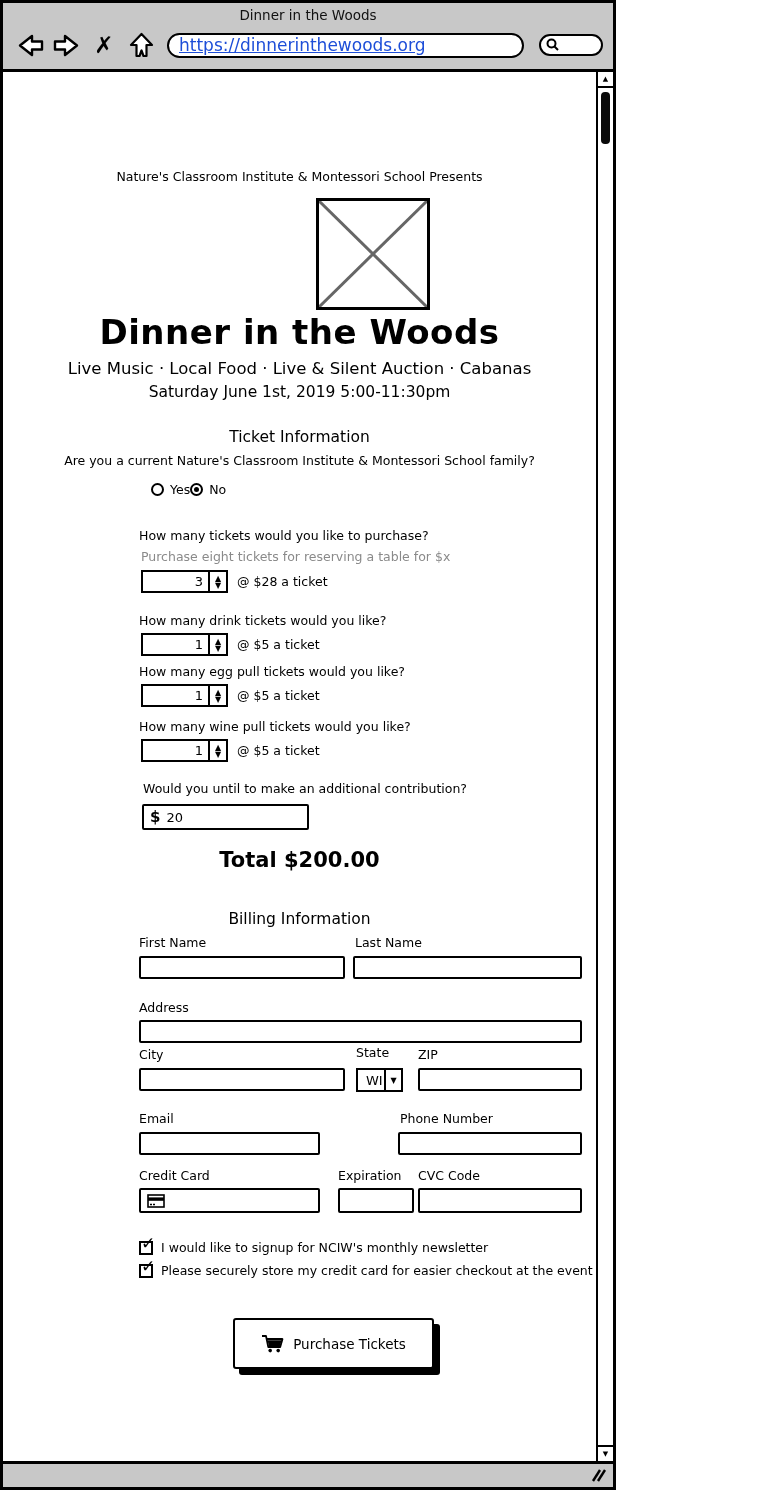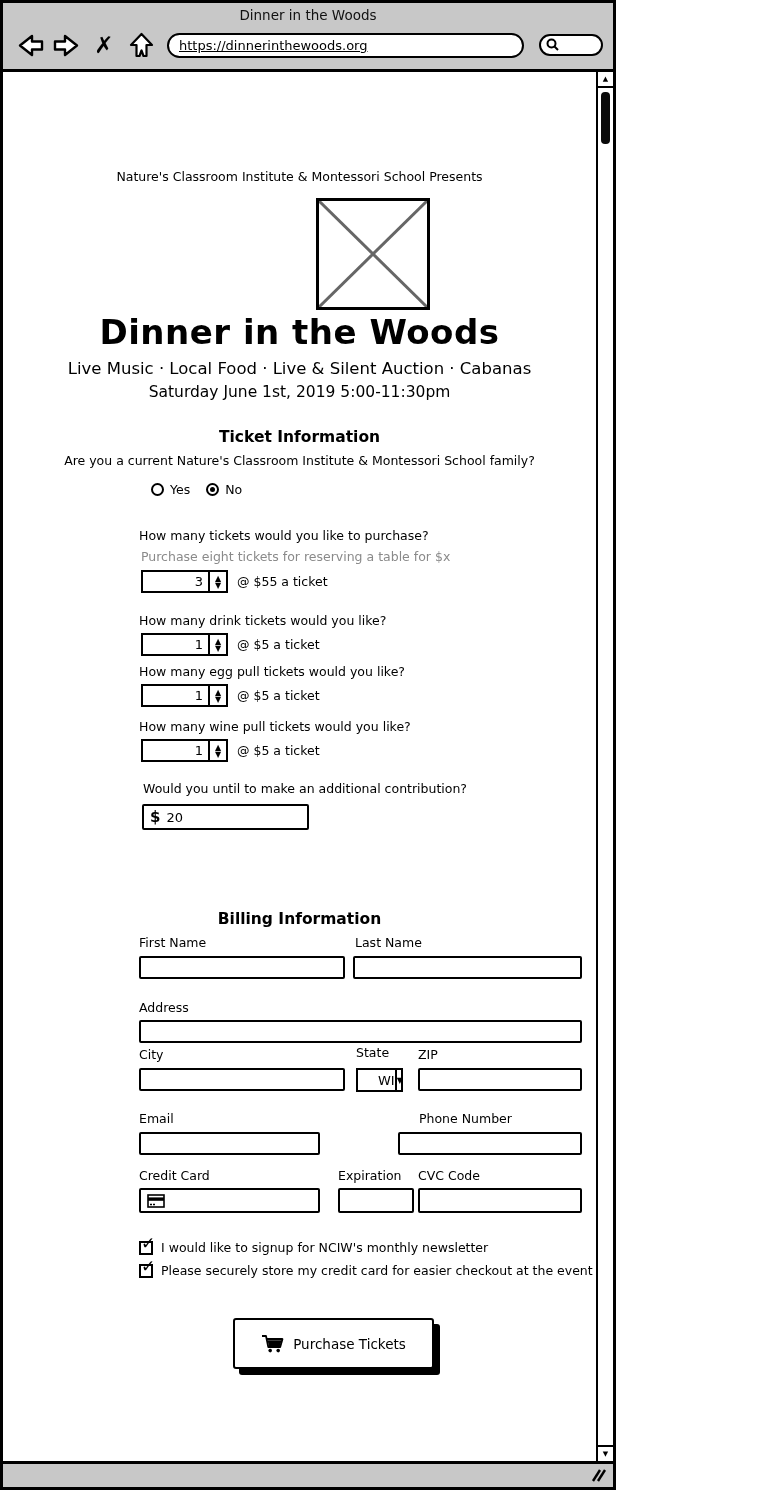--- a/index.html
+++ b/index.html
@@ -7,59 +7,59 @@
   .window { position:relative; width:616px; height:1490px; border:3px solid #000; background:#fff; display:flex; flex-direction:column; }
 
   
   .chrome { background:#c8c8c8; border-bottom:3px solid #000; flex:0 0 auto; }
   .titlebar { height:24px; display:flex; align-items:center; justify-content:center; }
   .titlebar .wtitle { font-size:13.5px; color:#111; }
   .toolbar { height:42px; display:flex; align-items:center; padding:0 10px 6px 12px; gap:7px; }
   .navicon { width:30px; height:28px; display:flex; align-items:center; justify-content:center; cursor:pointer; }
   .stop-glyph { font-size:23px; font-weight:bold; color:#000; line-height:1; }
   .urlbar { flex:1; height:25px; border:2.5px solid #000; border-radius:13px; background:#fff; display:flex; align-items:center; padding:0 10px; margin:0 8px 0 4px; }
-  .urlbar span { font-size:13px; text-decoration:underline; color:#000000; white-space:nowrap; overflow:hidden;text-align:right; }
+  .urlbar span { font-size:17px; text-decoration:underline; color:#1d4ed8; white-space:nowrap; overflow:hidden;text-align:right; }
   .searchpill { width:64px; height:22px; border:2.5px solid #000; border-radius:12px; background:#fff; display:flex; align-items:center; padding-left:4px; }
 
   
   .content { position:relative; flex:1 1 auto; background:#fff; overflow:hidden; }
   .abs { position:absolute; }
   .lbl { font-size:12.5px; color:#000; white-space:nowrap; }
   .center { left:0; right:17px; text-align:center; }
 
   .banner { left:155px; width:452px; border:3px solid #000; border-radius:15px; box-shadow:4px 4px 0 0 #000; display:flex; align-items:center; padding-left:14px; font-size:12.5px; }
   .banner.info { top:12px; height:31px; }
   .banner.warn { top:49px; height:33px; }
 
   .imgbox { left:313px; top:126px; width:114px; height:112px; border:3px solid #000; background:#fff; }
 
   .page-title { top:240px; font-size:34px; font-weight:bold; letter-spacing:0.5px; }
   .tagline { top:287px; font-size:16.5px; }
   .datetime { top:311px; font-size:15.5px; }
-  .sect-heading { font-size:15.5px; font-weight:bold; }
-
-  .radio-row { top:410px; left:148px; display:flex; align-items:center; gap:16px; }
+  .sect-heading { font-size:15.5px; font-weight:normal; }
+
+  .radio-row { top:410px; left:148px; display:flex; align-items:center; }
   .radio-opt { display:flex; align-items:center; gap:6px; cursor:pointer; }
   .radio-circle { width:13px; height:13px; border:2px solid #000; border-radius:50%; background:#fff; position:relative; }
   .radio-circle.sel::after { content:""; position:absolute; left:2px; top:2px; width:5px; height:5px; background:#000; border-radius:50%; }
 
   .hint { color:#8a8a8a; }
 
   .stepper { left:138px; width:87px; height:23px; border:2px solid #000; background:#fff; display:flex; }
   .stepper .val { flex:1; font-size:13px; text-align:right; padding:2px 5px 0 0; }
   .stepper .btns { width:18px; border-left:2px solid #000; display:flex; flex-direction:column; align-items:center; justify-content:center; cursor:pointer; }
   .stepper .btns span { font-size:8px; line-height:7px; color:#000; }
   .price { height:23px; line-height:23px; left:234px; }
 
   .textfield { border:2px solid #000; border-radius:2px; background:#fff; font-size:13px; display:flex; align-items:center; padding:0 6px; cursor:text; }
   .money .cur { font-weight:bold; font-size:15px; margin-right:6px; }
   .total-line { top:776px; font-size:21px; font-weight:bold; }
 
   .dropdown { left:353px; top:996px; width:47px; height:24px; border:2px solid #000; background:#fff; display:flex; cursor:pointer; }
-  .dropdown .dval { flex:1; font-size:13px; display:flex; align-items:center; padding-left:20px; }
+  .dropdown .dval { flex:1; font-size:13px; display:flex; align-items:center; padding-left:8px; }
   .dropdown .darrow { width:17px; border-left:2px solid #000; display:flex; align-items:center; justify-content:center; font-size:8px; }
 
   .cc-icon-wrap { margin-right:6px; display:flex; align-items:center; }
 
   .cb-row { left:136px; display:flex; align-items:flex-start; gap:8px; cursor:pointer; }
   .cb-box { position:relative; width:14px; height:14px; border:2px solid #000; background:#fff; flex:0 0 auto; margin-top:1px; }
   .cb-box .check { position:absolute; left:0px; top:-8px; font-size:17px; font-weight:bold; color:#000; line-height:1; }
 
   .purchase-btn { left:230px; top:1246px; width:201px; height:51px; background:#fff; border:2.5px solid #000; border-radius:3px; box-shadow:6px 6px 0 0 #000; display:flex; align-items:center; justify-content:center; gap:8px; cursor:pointer; }
   .purchase-btn .blabel { font-size:13.5px; }
@@ -147,21 +147,21 @@
 
     <div class="abs lbl" style="left:136px; top:456px">How many tickets would you like to purchase?</div>
     <div class="abs lbl hint" style="left:138px; top:477px">Purchase eight tickets for reserving a table for $x</div>
     <div class="abs stepper" style="top:498px">
       <span class="val">3</span>
       <span class="btns">
         <span>▲</span>
         <span>▼</span>
       </span>
     </div>
-    <div class="abs lbl price" style="top:498px">@ $55 a ticket</div>
+    <div class="abs lbl price" style="top:498px">@ $28 a ticket</div>
 
     <div class="abs lbl" style="left:136px; top:541px">How many drink tickets would you like?</div>
     <div class="abs stepper" style="top:561px">
       <span class="val">1</span>
       <span class="btns">
         <span>▲</span>
         <span>▼</span>
       </span>
     </div>
     <div class="abs lbl price" style="top:561px">@ $5 a ticket</div>
@@ -185,20 +185,21 @@
       </span>
     </div>
     <div class="abs lbl price" style="top:667px">@ $5 a ticket</div>
 
     <div class="abs lbl" style="left:140px; top:709px">Would you until to make an additional contribution?</div>
     <div class="abs textfield money" style="left:139px; top:732px; width:167px; height:26px">
       <span class="cur">$</span>
       <span>20</span>
     </div>
 
+    <div class="abs center total-line">Total $200.00</div>
 
     <div class="abs center sect-heading" style="top:838px">Billing Information</div>
 
     <div class="abs lbl" style="left:136px; top:863px">First Name</div>
     <div class="abs lbl" style="left:352px; top:863px">Last Name</div>
     <div class="abs textfield" style="left:136px; top:884px; width:206px; height:23px"></div>
     <div class="abs textfield" style="left:350px; top:884px; width:229px; height:23px"></div>
 
     <div class="abs lbl" style="left:136px; top:928px">Address</div>
     <div class="abs textfield" style="left:136px; top:948px; width:443px; height:23px"></div>
@@ -207,21 +208,21 @@
     <div class="abs lbl" style="left:353px; top:973px">State</div>
     <div class="abs lbl" style="left:415px; top:975px">ZIP</div>
     <div class="abs textfield" style="left:136px; top:996px; width:206px; height:23px"></div>
     <div class="dropdown abs">
       <span class="dval">WI</span>
       <span class="darrow">▼</span>
     </div>
     <div class="abs textfield" style="left:415px; top:996px; width:164px; height:23px"></div>
 
     <div class="abs lbl" style="left:136px; top:1039px">Email</div>
-    <div class="abs lbl" style="left:416px; top:1039px">Phone Number</div>
+    <div class="abs lbl" style="left:397px; top:1039px">Phone Number</div>
     <div class="abs textfield" style="left:136px; top:1060px; width:181px; height:23px"></div>
     <div class="abs textfield" style="left:395px; top:1060px; width:184px; height:23px"></div>
 
     <div class="abs lbl" style="left:136px; top:1096px">Credit Card</div>
     <div class="abs lbl" style="left:335px; top:1096px">Expiration</div>
     <div class="abs lbl" style="left:415px; top:1096px">CVC Code</div>
     <div class="abs textfield" style="left:136px; top:1116px; width:181px; height:25px">
       <span class="cc-icon-wrap">
         <svg width="18" height="14" viewBox="0 0 18 14">
             <rect x="1" y="1" width="16" height="12" fill="#fff" stroke="#000" stroke-width="1.6"></rect>

